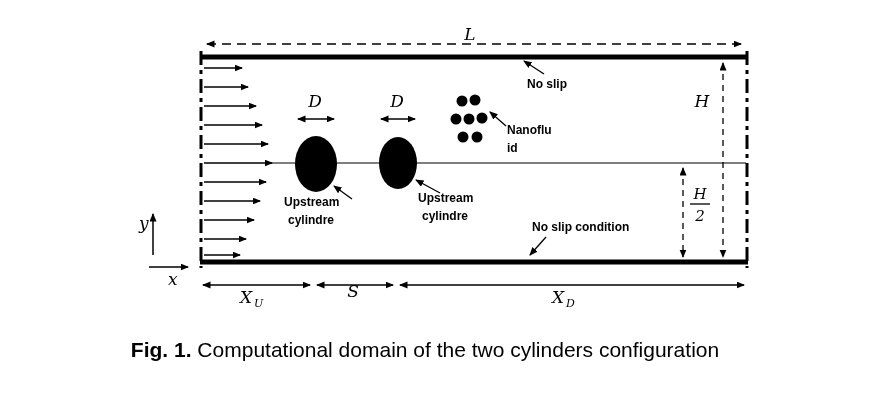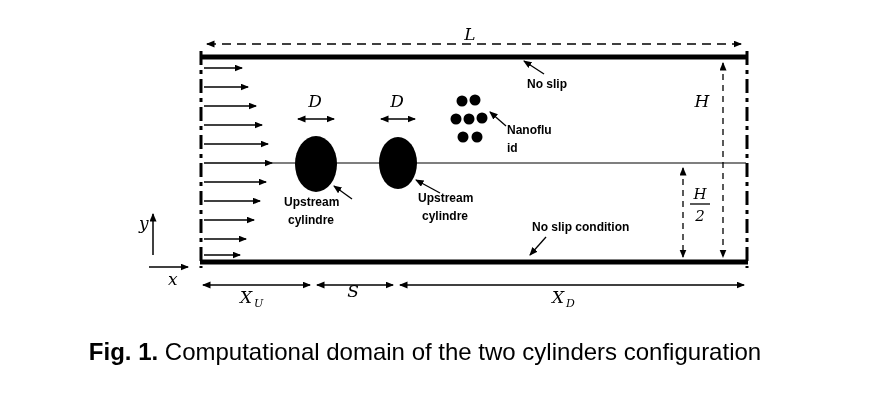--- a/index.html
+++ b/index.html
@@ -6,21 +6,21 @@
   body{width:880px;height:400px;position:relative;overflow:hidden;
        font-family:"Liberation Sans",sans-serif;}
   .figure{position:absolute;left:0;top:0;width:880px;height:400px;}
   svg{position:absolute;left:0;top:0;}
   svg text{fill:#000;}
   .math{font-family:"DejaVu Serif",serif;font-style:italic;font-size:17px;}
   .mathsm{font-family:"DejaVu Serif",serif;font-style:italic;font-size:15px;}
   .mathsub{font-family:"DejaVu Serif",serif;font-style:italic;font-size:11px;}
   .lbl{font-family:"Liberation Sans",sans-serif;font-weight:700;font-size:12px;}
   .caption{position:absolute;left:0;top:338px;width:850px;text-align:center;
-           font-size:24px;color:#000;}
+           font-size:21px;color:#000;}
   .cap-bold{font-weight:700;}
 </style>
 </head>
 <body>
 
 <div class="figure">
 
   <svg width="880" height="330" viewBox="0 0 880 330">
     <defs>
       <marker id="mE" markerWidth="10" markerHeight="9" refX="7.5" refY="3.5" orient="auto" markerUnits="userSpaceOnUse">

